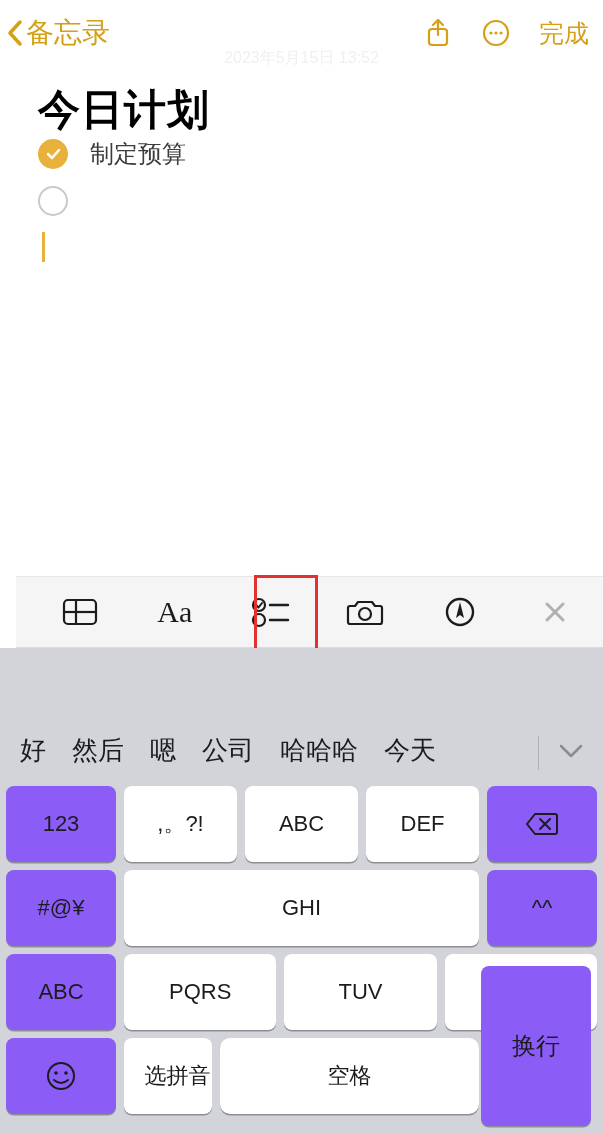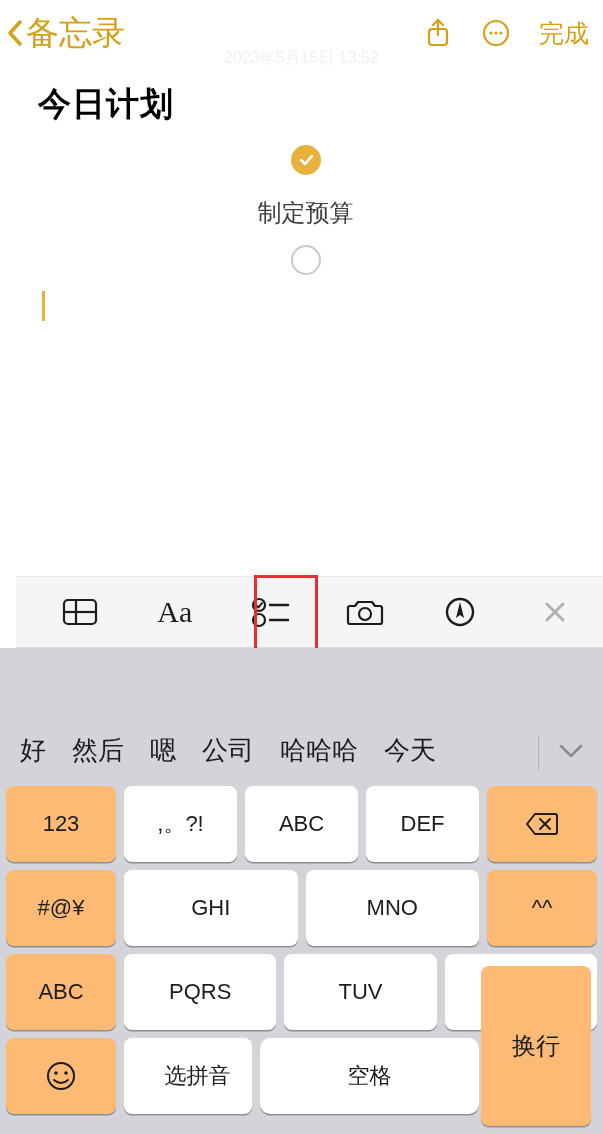--- a/index.html
+++ b/index.html
@@ -1,32 +1,32 @@
 <!DOCTYPE html>
 <html><head>
 <meta charset="utf-8">
 <style>
   * { margin:0; padding:0; box-sizing:border-box; font-family: -apple-system, "Helvetica Neue", Arial, "PingFang SC", sans-serif; }
   html, body { width:603px; height:1134px; background:#fff; overflow:hidden; }
 
   
   .navbar { height:66px; display:flex; align-items:center; justify-content:space-between; padding:0 14px 0 6px; }
-  .nav-left { display:flex; align-items:center; color:#d4a015; font-size:33px; }
+  .nav-left { display:flex; align-items:center; color:#d4a015; font-size:28px; }
   .nav-left .chevron { display:flex; align-items:center; }
   .nav-right { display:flex; align-items:center; gap:28px; color:#d4a015; }
   .nav-icon { width:30px; height:30px; display:flex; align-items:center; justify-content:center; }
   .done { font-size:25px; color:#d4a015; }
 
   
   .ghost-date { position:absolute; top:48px; left:0; width:100%; text-align:center; color:#f0f0f0; font-size:16px; pointer-events:none; }
 
   
   .note { padding:10px 30px 0 38px; position:relative; }
-  .title { font-size:33px; font-weight:700; letter-spacing:1px; margin-bottom:18px; margin-top:6px;}
-  .check-row { display:flex; align-items:center; gap:22px; margin-bottom:16px;flex-direction:column; }
+  .title { font-size:42px; font-weight:700; letter-spacing:1px; margin-bottom:0; margin-top:6px;}
+  .check-row { display:flex; align-items:center; gap:22px; margin-bottom:16px; }
   .check-circle { width:30px; height:30px; border-radius:50%; border:2px solid #c9c9c9; flex-shrink:0; display:flex; align-items:center; justify-content:center;}
   .check-circle.checked { background:#e7b13c; border-color:#e7b13c; }
   .check-circle.checked svg { display:block; }
   .check-text { font-size:24px; color:#3c3c3c; }
   .cursor { width:3px; height:30px; background:#e7b13c; margin-left:4px; margin-top:4px;}
 
   
   .format-bar { position:absolute; top:576px; left:16px; width:100%; height:72px; background:#f5f5f5; border-top:1px solid #e6e6e6; border-bottom:1px solid #dcdcdc; display:flex; align-items:center; justify-content:space-around; padding:0 16px; }
   .fmt-btn { width:60px; height:50px; display:flex; align-items:center; justify-content:center; color:#1c1c1e; position:relative;}
   .fmt-btn.aa { font-size:30px; font-family: Georgia, serif;}
@@ -35,21 +35,21 @@
 
   
   .keyboard-wrap { position:absolute; top:648px; left:0; width:100%; height:486px; background:#d2d4d9; }
   .cand-bar { height:138px; display:flex; align-items:flex-end; padding:0 8px 18px 20px; gap:26px; font-size:26px; color:#1c1c1e; position:relative; }
   .cand-sep { position:absolute; right:64px; top:88px; width:1px; height:34px; background:#aeb0b6;}
   .cand-chevron { position:absolute; right:18px; bottom:18px; color:#8a8c92;}
 
   .key-grid { padding:0 6px 8px 6px;}
   .krow { display:flex; gap:8px; margin-bottom:8px; }
   .key { background:#fff; border-radius:8px; box-shadow:0 1.5px 0 #8c8e93; height:76px; display:flex; align-items:center; justify-content:center; font-size:22px; color:#1c1c1e; }
-  .key.gray { background:#fdba74; }
+  .key.gray { background:#8b5cf6; }
   .key-side { width:110px; flex-shrink:0; }
   .key-main { flex:1; }
   .key-return { font-size:24px; }
   .emoji { font-size:30px; }
 
 </style>
 </head>
 <body>
 
 <div class="navbar">
@@ -166,36 +166,35 @@
         <svg width="34" height="26" viewBox="0 0 34 26">
           <path d="M10 3 H30 a2 2 0 0 1 2 2 v16 a2 2 0 0 1 -2 2 H10 L2 13 Z" fill="none" stroke="#1c1c1e" stroke-width="2" stroke-linejoin="round"></path>
           <line x1="15" y1="8" x2="25" y2="18" stroke="#1c1c1e" stroke-width="2" stroke-linecap="round"></line>
           <line x1="25" y1="8" x2="15" y2="18" stroke="#1c1c1e" stroke-width="2" stroke-linecap="round"></line>
         </svg>
       </div>
     </div>
     <div class="krow">
       <div class="key gray key-side">#@¥</div>
       <div class="key key-main">GHI</div>
-      <div class="key key-main">MNO</div>
       <div class="key gray key-side">^^</div>
     </div>
     <div class="krow">
       <div class="key gray key-side">ABC</div>
       <div class="key key-main">PQRS</div>
       <div class="key key-main">TUV</div>
       <div class="key key-main">WXYZ</div>
       <div class="key gray key-side key-return" style="height:160px; position:absolute; right:12px; bottom:8px; width:110px;">换行</div>
     </div>
     <div class="krow" style="width:calc(100% - 118px);">
       <div class="key gray key-side emoji">
         <svg width="32" height="32" viewBox="0 0 32 32">
           <circle cx="16" cy="16" r="13" fill="none" stroke="#1c1c1e" stroke-width="2"></circle>
           <circle cx="11" cy="13" r="1.8" fill="#1c1c1e"></circle>
           <circle cx="21" cy="13" r="1.8" fill="#1c1c1e"></circle>
           <path d="M9 20 q7 6 14 0" fill="none" stroke="#1c1c1e" stroke-width="2" stroke-linecap="round"></path>
         </svg>
       </div>
-      <div class="key" style="width:128px;padding-left:19px;">选拼音</div>
+      <div class="key" style="width:88px;padding-left:19px;">选拼音</div>
       <div class="key" style="flex:1;border-radius:10px;">空格</div>
     </div>
   </div>
 </div>
 
 </body></html>

